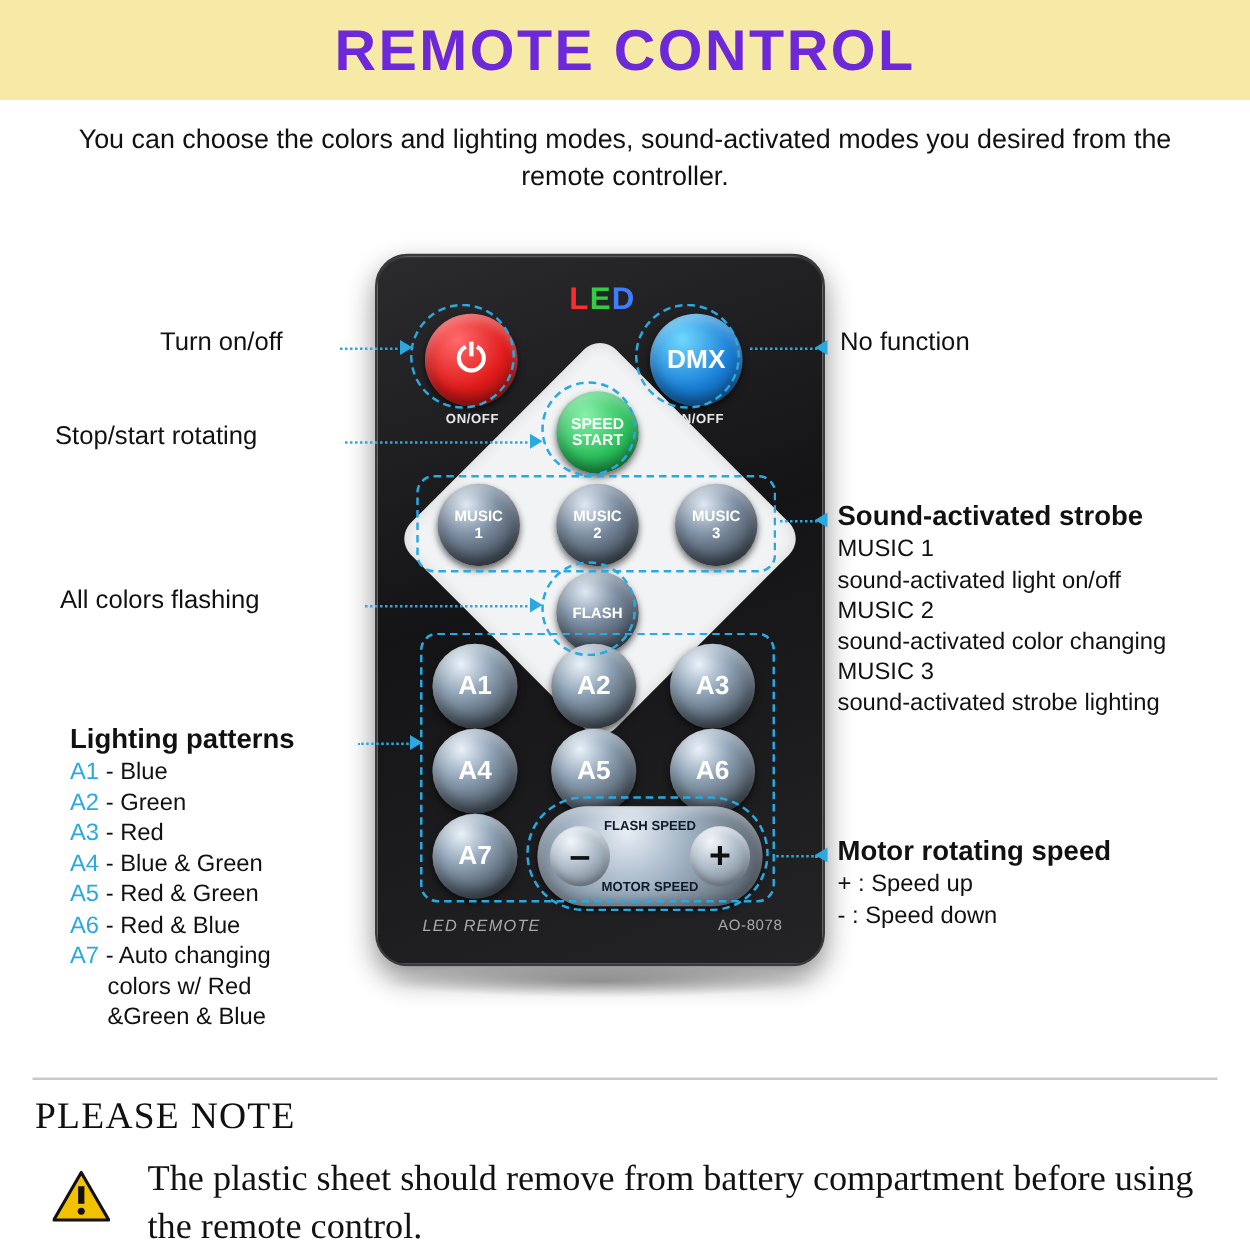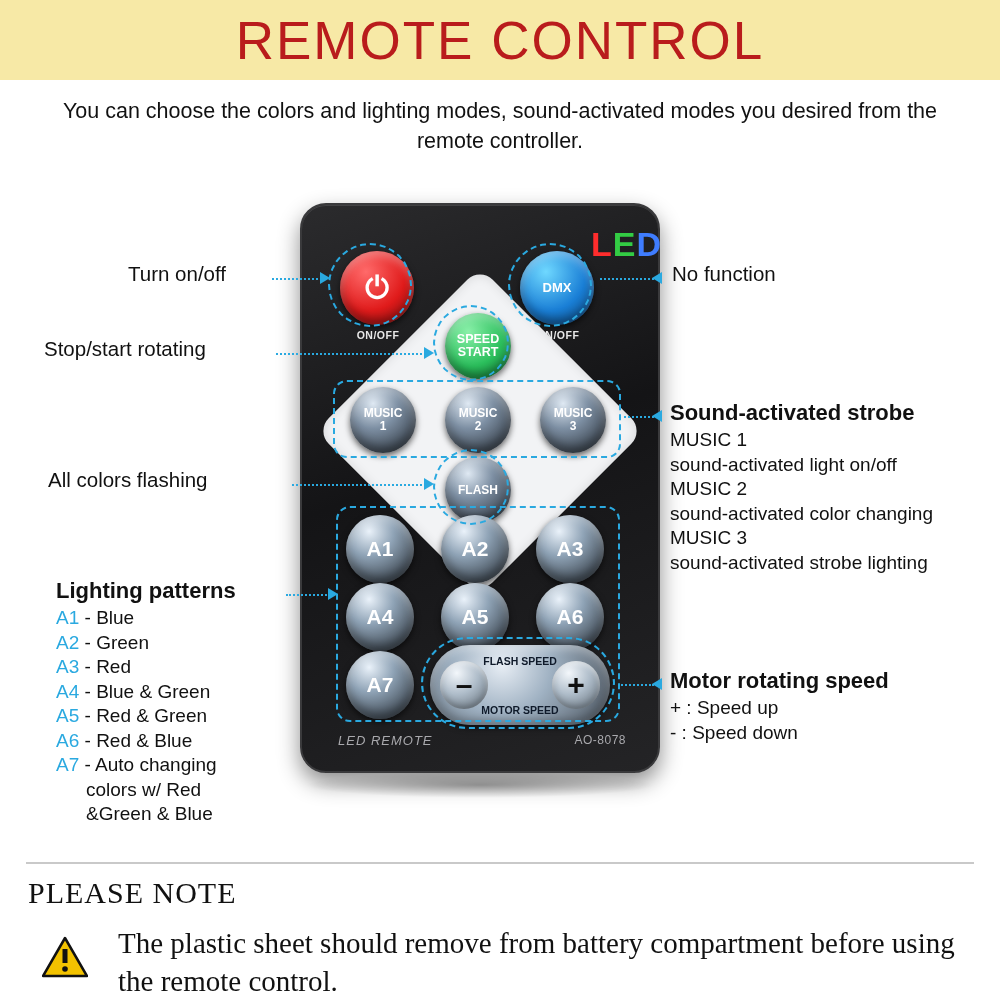--- a/index.html
+++ b/index.html
@@ -13,22 +13,22 @@
     position:relative;
   }
 
   
   .header-band {
     position:absolute; left:0; top:0; width:1000px; height:80px;
     background:#f7e9a6;
     display:flex; align-items:center; justify-content:center;
   }
   .header-title {
-    font-size:53px; font-weight:normal; letter-spacing:2px;
-    color:#b91c1c; font-family:"Liberation Sans", sans-serif;
+    font-size:46px; font-weight:bold; letter-spacing:2px;
+    color:#6d28d9; font-family:"Liberation Sans", sans-serif;
   }
 
   .subtitle {
     position:absolute; left:50px; top:96px; width:900px;
     text-align:center; font-size:21.5px; line-height:30px; color:#111;
   }
 
   
   .remote {
     position:absolute; left:300px; top:203px;
@@ -37,43 +37,43 @@
     border-radius:26px;
     border:2px solid #3a3a3c;
     box-shadow:0 10px 22px rgba(0,0,0,0.45), inset 0 1px 0 rgba(255,255,255,0.12);
   }
   .remote-shadow {
     position:absolute; left:305px; top:772px; width:350px; height:26px;
     background:radial-gradient(ellipse at center, rgba(0,0,0,0.30) 0%, rgba(0,0,0,0) 70%);
   }
 
   .led-logo {
-    position:absolute; left:0; top:20px; width:360px; text-align:right;
-    font-size:34px; font-weight:bold; letter-spacing:1px;
+    position:absolute; left:0; top:20px; width:360px; text-align:center;
+    font-size:25px; font-weight:bold; letter-spacing:1px;
   }
   .led-l { color:#ff2d2d; }
   .led-e { color:#33cc44; }
   .led-d { color:#3f7dff; }
 
   
   .btn {
     position:absolute; border-radius:50%;
     display:flex; align-items:center; justify-content:center;
     color:#fff; font-weight:bold; text-align:center; line-height:1.05;
     box-shadow:0 3px 6px rgba(0,0,0,0.6), inset 0 -6px 10px rgba(0,0,0,0.35), inset 0 5px 8px rgba(255,255,255,0.35);
   }
   .btn-power {
     left:38px; top:46px; width:74px; height:74px;
     background:radial-gradient(circle at 35% 28%, #ff6a6a 0%, #e01b1b 55%, #7d0c0c 100%);
     font-size:30px;
   }
   .btn-dmx {
     left:218px; top:46px; width:74px; height:74px;
     background:radial-gradient(circle at 35% 28%, #6fd8ff 0%, #1a7fd6 55%, #0a3f72 100%);
-    font-size:13px;
+    font-size:21px;
   }
   .onoff-label {
     position:absolute; color:#e9e9e9; font-size:10.5px; font-weight:bold; letter-spacing:0.5px;
   }
   .onoff-left { left:46px; top:124px; width:60px; text-align:center; }
   .onoff-right { left:226px; top:124px; width:60px; text-align:center; }
 
   
   .diamond {
     position:absolute; left:62px; top:110px; width:232px; height:232px;

